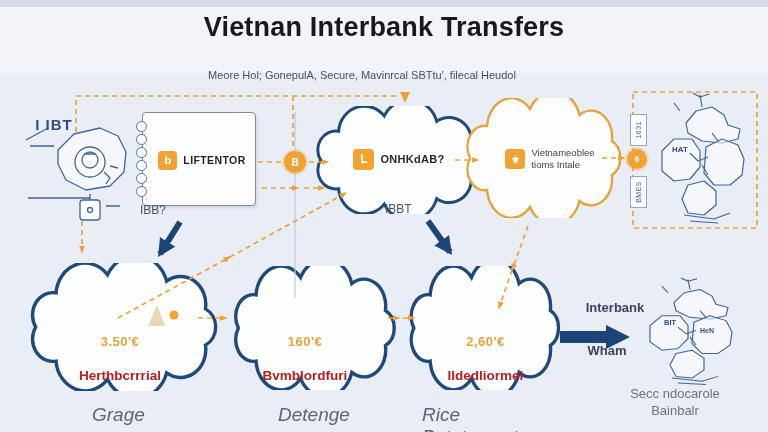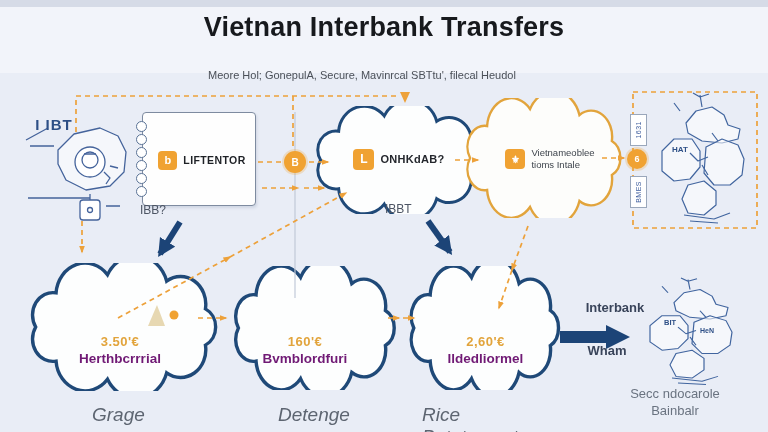--- a/index.html
+++ b/index.html
@@ -31,21 +31,21 @@
   .orangecloudtxt{font-size:9.5px;color:#3f454d;line-height:1.25;text-align:left;}
   .badge{position:absolute;z-index:3;border-radius:50%;background:#f0a232;color:#fff;
          display:flex;align-items:center;justify-content:center;font-weight:bold;
          box-shadow:0 0 0 2px rgba(240,162,50,.25);}
   .sidelabel{position:absolute;z-index:3;width:15px;height:30px;background:#fff;
              border:1px solid #9aa7bb;display:flex;align-items:center;justify-content:center;}
   .sidelabel span{writing-mode:vertical-rl;transform:rotate(180deg);
                   font-size:7px;color:#3f5e9e;letter-spacing:.5px;}
   .cloudtext{position:absolute;z-index:3;text-align:center;}
   .amount{font-size:13px;font-weight:bold;color:#e2a43c;letter-spacing:.5px;margin-top:18px;}
-  .cname{font-size:13.5px;font-weight:bold;color:#701a75;margin-top:2px;}
+  .cname{font-size:13.5px;font-weight:bold;color:#b91c1c;margin-top:19px;}
   .bottomcap{position:absolute;top:404px;z-index:3;font-size:19px;color:#5d6571;
              font-weight:500;font-style:italic;}
   .flowlabel{position:absolute;z-index:3;font-size:13px;font-weight:600;color:#39445a;text-align:center;}
   .mapcap{position:absolute;left:605px;top:386px;width:140px;z-index:3;text-align:center;
           font-size:13px;color:#6a7380;line-height:1.3;}
 </style>
 </head>
 <body>
 
 <div id="stage">

